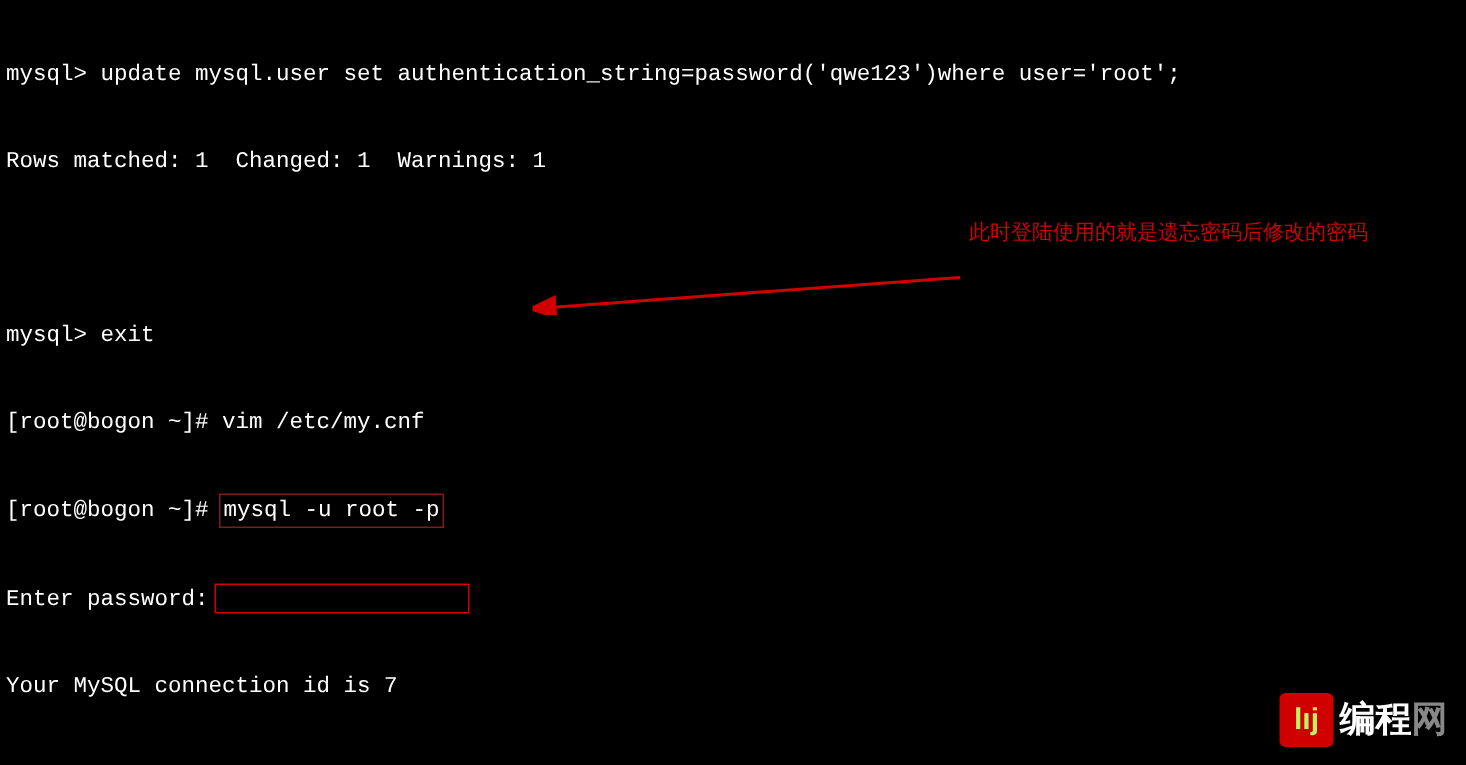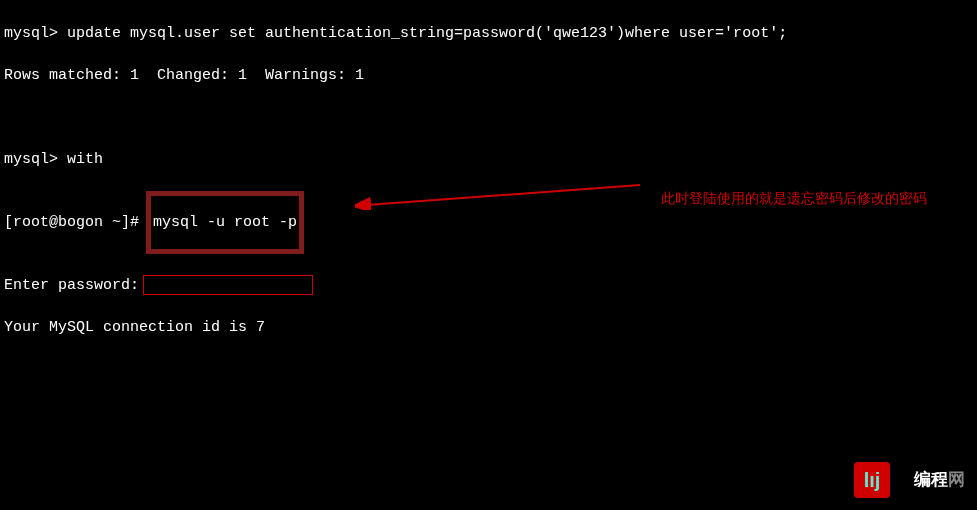--- a/index.html
+++ b/index.html
@@ -18,43 +18,43 @@
       overflow: hidden;
       padding: 2px 4px;
       line-height: 1.4;
     }
     .terminal {
       white-space: pre;
     }
     .line {
       display: block;
       min-height: 21px;
+      margin-top: 16px;
     }
     .highlight-box {
-      border: 5px solid #7f1d1d;
+      border: 1px solid #7f1d1d;
       display: inline-block;
-      padding: 16px 2px;
+      padding: 0 2px;
       margin-left: -2px;
     }
     .password-box {
       border: 1px solid #d10000;
       display: inline-block;
       width: 170px;
       height: 20px;
       vertical-align: middle;
       margin-left: 4px;
     }
     .annotation {
       position: absolute;
       color: #d10000;
       font-size: 14px;
       font-family: 'SimSun', 'Microsoft YaHei', sans-serif;
       top: 145px;
-      left: 661px;
-      margin-top: 44px;
+      left: 646px;
     }
     .arrow {
       position: absolute;
       pointer-events: none;
     }
     .logo {
       position: absolute;
       bottom: 12px;
       right: 12px;
       display: flex;
@@ -62,45 +62,45 @@
       gap: 4px;
     }
     .logo-icon {
       width: 36px;
       height: 36px;
       background: #d10000;
       border-radius: 4px;
       display: flex;
       align-items: center;
       justify-content: center;
-      color: #5eead4;
+      color: #bef264;
       font-weight: bold;
       font-family: Arial, sans-serif;
       font-size: 20px;
       position: relative;
     }
     .logo-text {
       font-family: 'Microsoft YaHei', sans-serif;
-      font-size: 17px;
+      font-size: 24px;
       font-weight: bold;
       color: #fff;
-      margin-left: 20px;
     }
     .logo-text .gray {
       color: #888;
     }
   </style>
 </head>
 <body>
 
 <div class="terminal">
 <span class="line"><span>mysql&gt; </span><span>update mysql.user set authentication_string=password('qwe123')where user='root';</span></span>
 <span class="line">Rows matched: 1  Changed: 1  Warnings: 1</span>
 <span class="line"></span>
-<span class="line"><span>mysql&gt; </span><span>with</span></span>
+<span class="line"><span>mysql&gt; </span><span>exit</span></span>
+<span class="line"><span>[root@bogon ~]# </span><span>vim /etc/my.cnf</span></span>
 <span class="line"><span>[root@bogon ~]# </span><span class="highlight-box"><span>mysql -u root -p</span></span></span>
 <span class="line"><span>Enter password:</span><span class="password-box"></span></span>
 <span class="line">Your MySQL connection id is 7</span>
 
 
 
 
 
 
 

